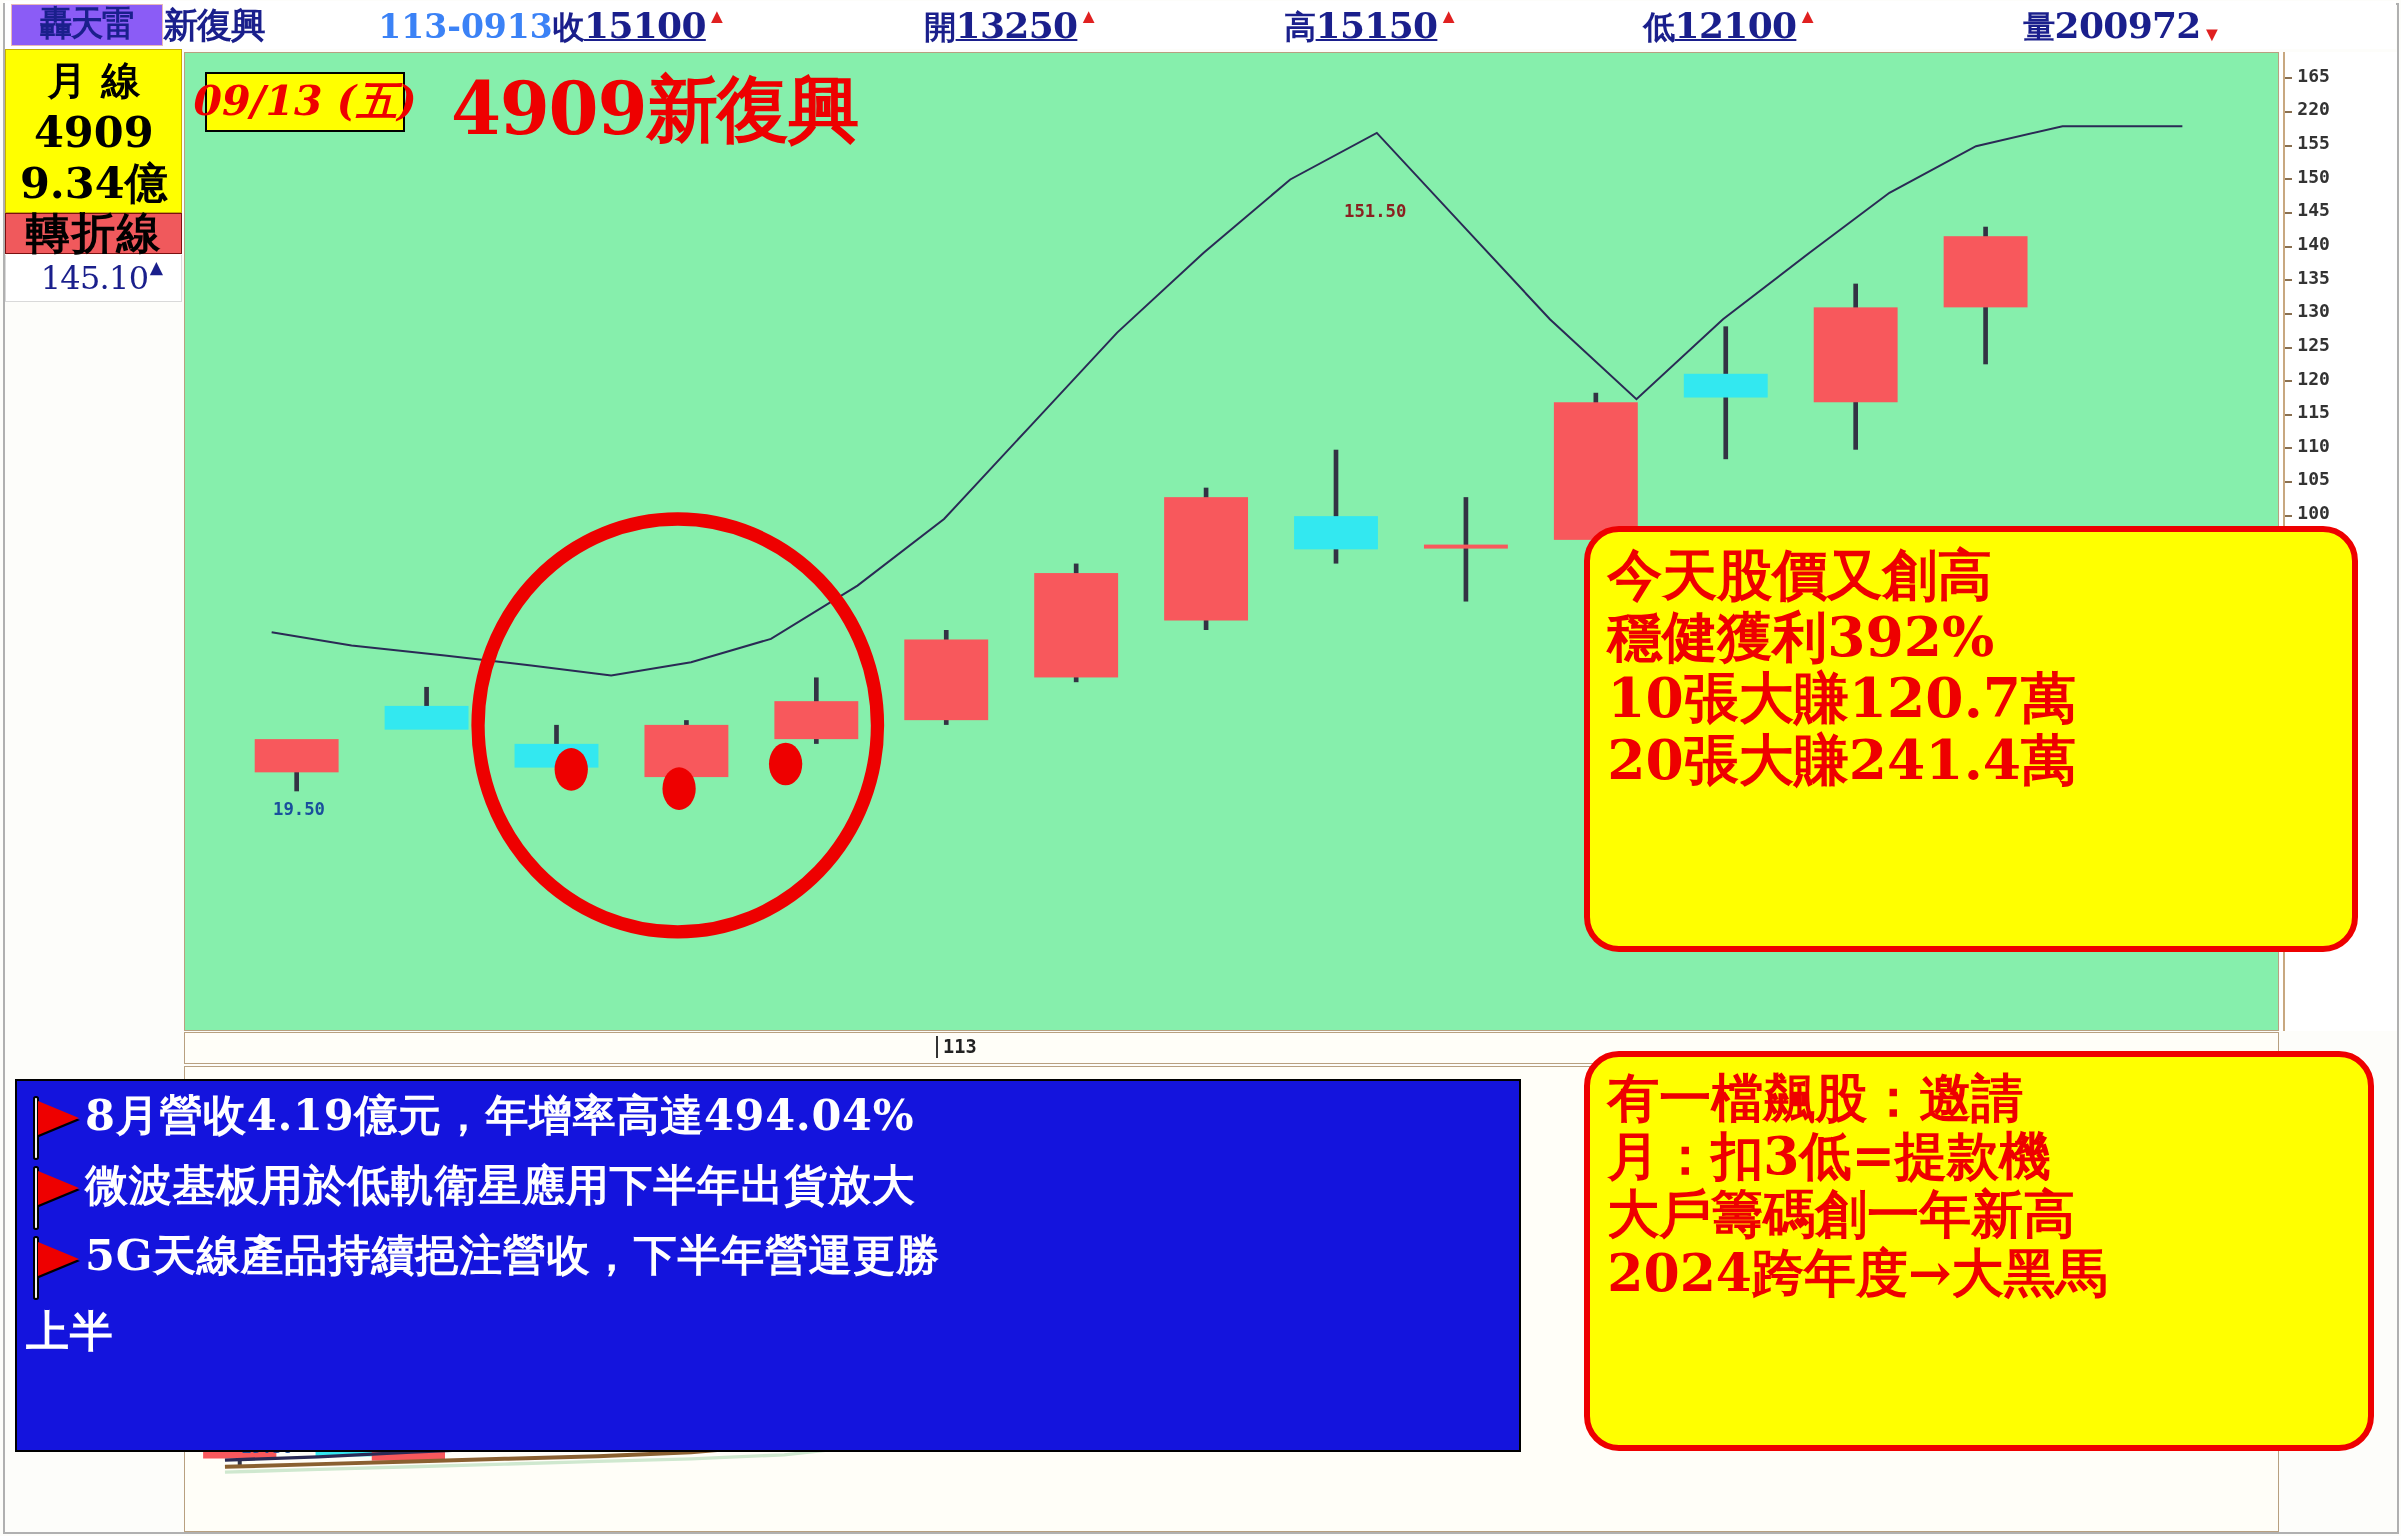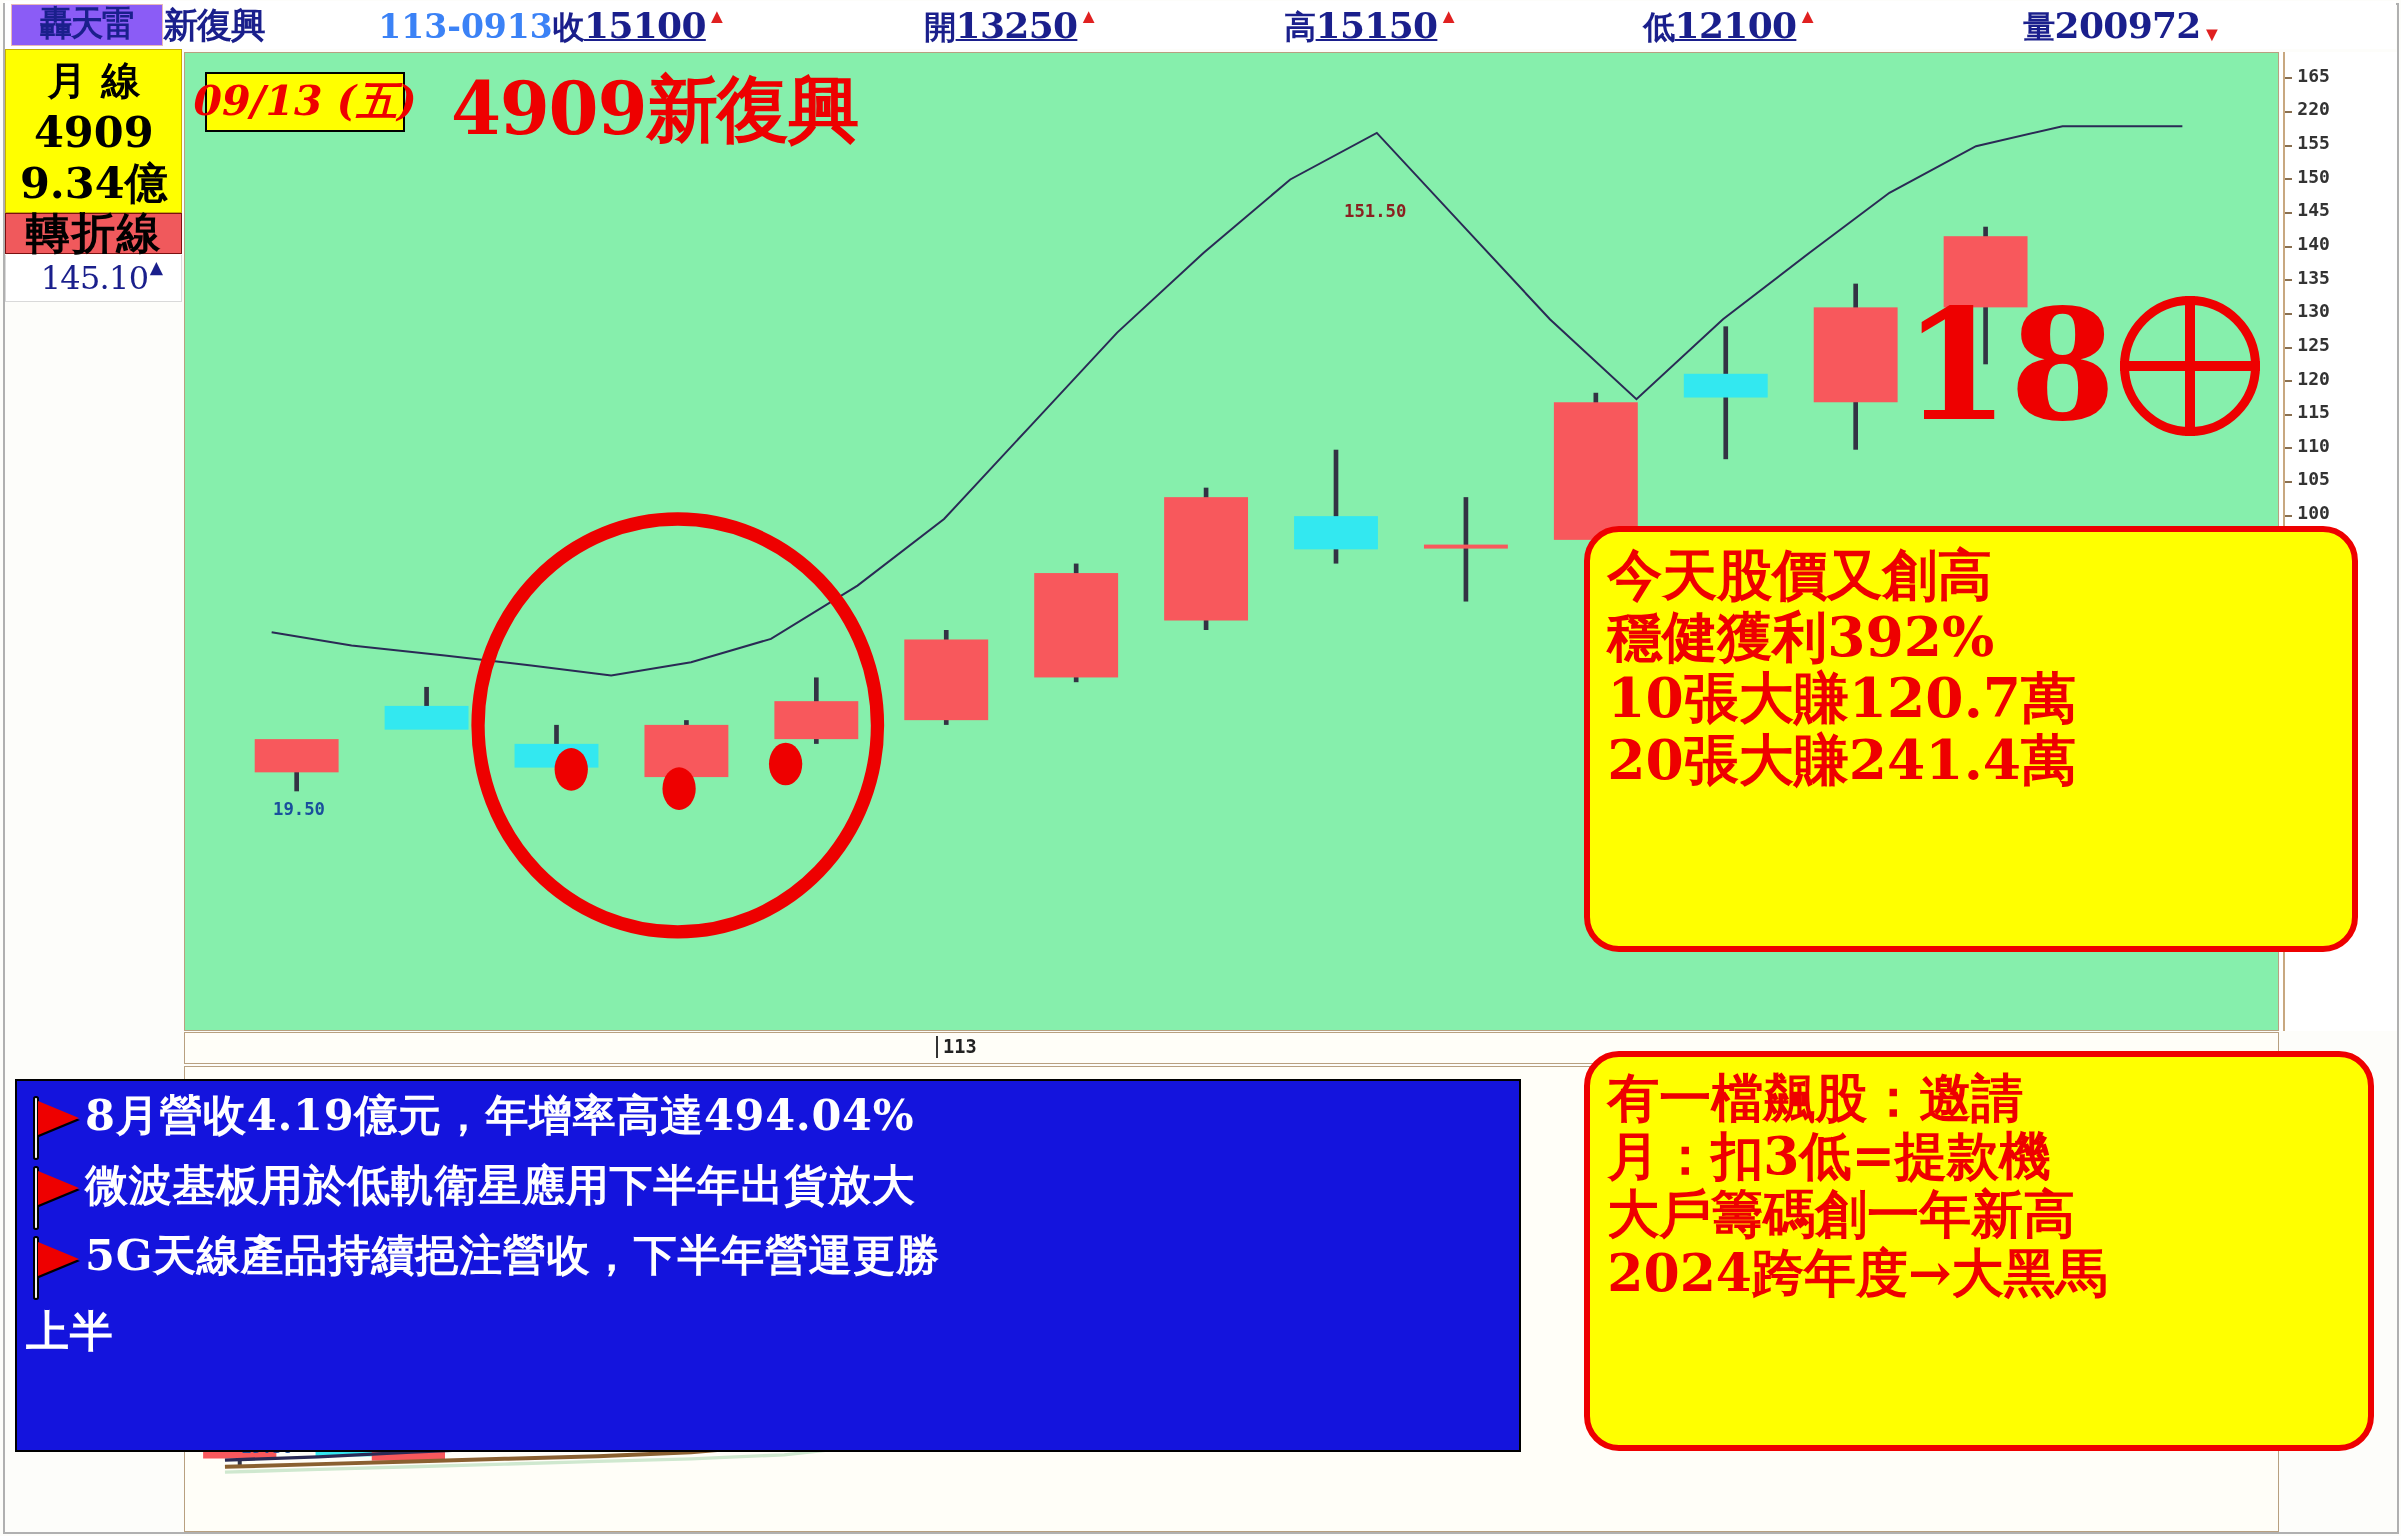--- a/index.html
+++ b/index.html
@@ -372,28 +372,20 @@
         </g>
       </svg>
     </div>
 
     <div class="date-badge">
       <span>09/13 (五)</span>
     </div>
 
     <div class="chart-title">4909新復興</div>
 
-    <div class="badge18">
-      <span class="num">18</span>
-      <span class="crosscircle">
-        <span class="ring"></span>
-          <span class="hbar"></span>
-          <span class="vbar"></span>
-      </span>
-    </div>
 
     <div class="pricetag blue" style="left:88px; top:746px;">19.50</div>
     <div class="pricetag dark" style="left:1159px; top:148px;">151.50</div>
   </div>
 
   <div id="yaxis">
     <div class="axisline"></div>
     <div id="yticks">
         <div class="tickmark" style="top: 25px;"></div>
         <div class="ticklabel" style="top: 14.7px;">165</div>

